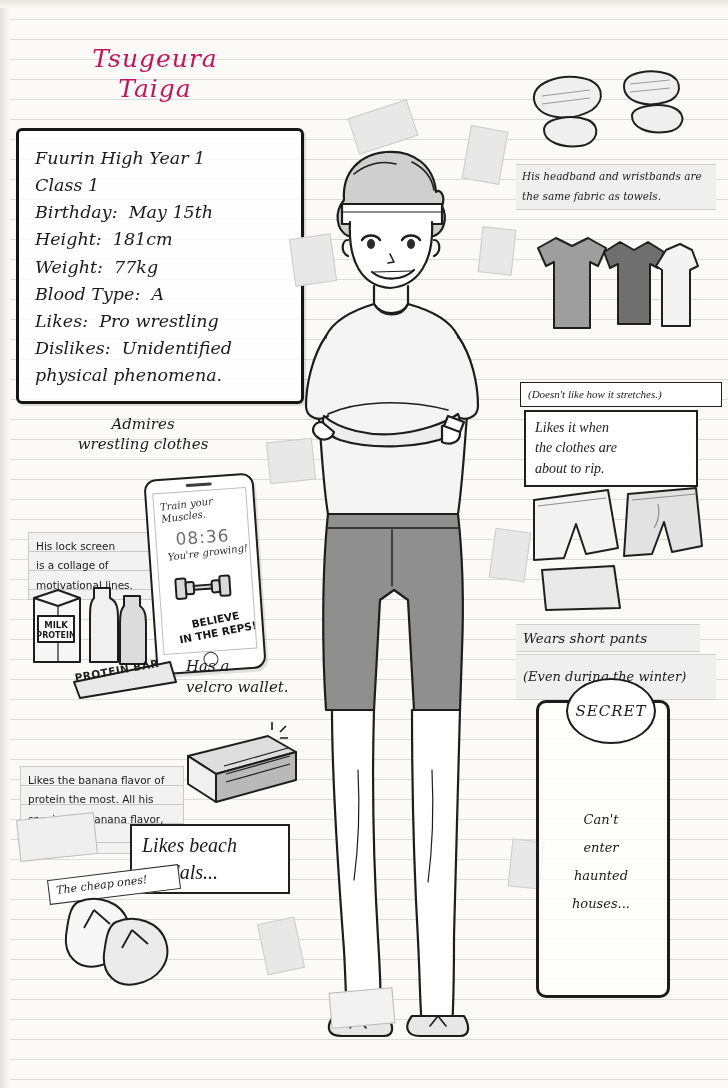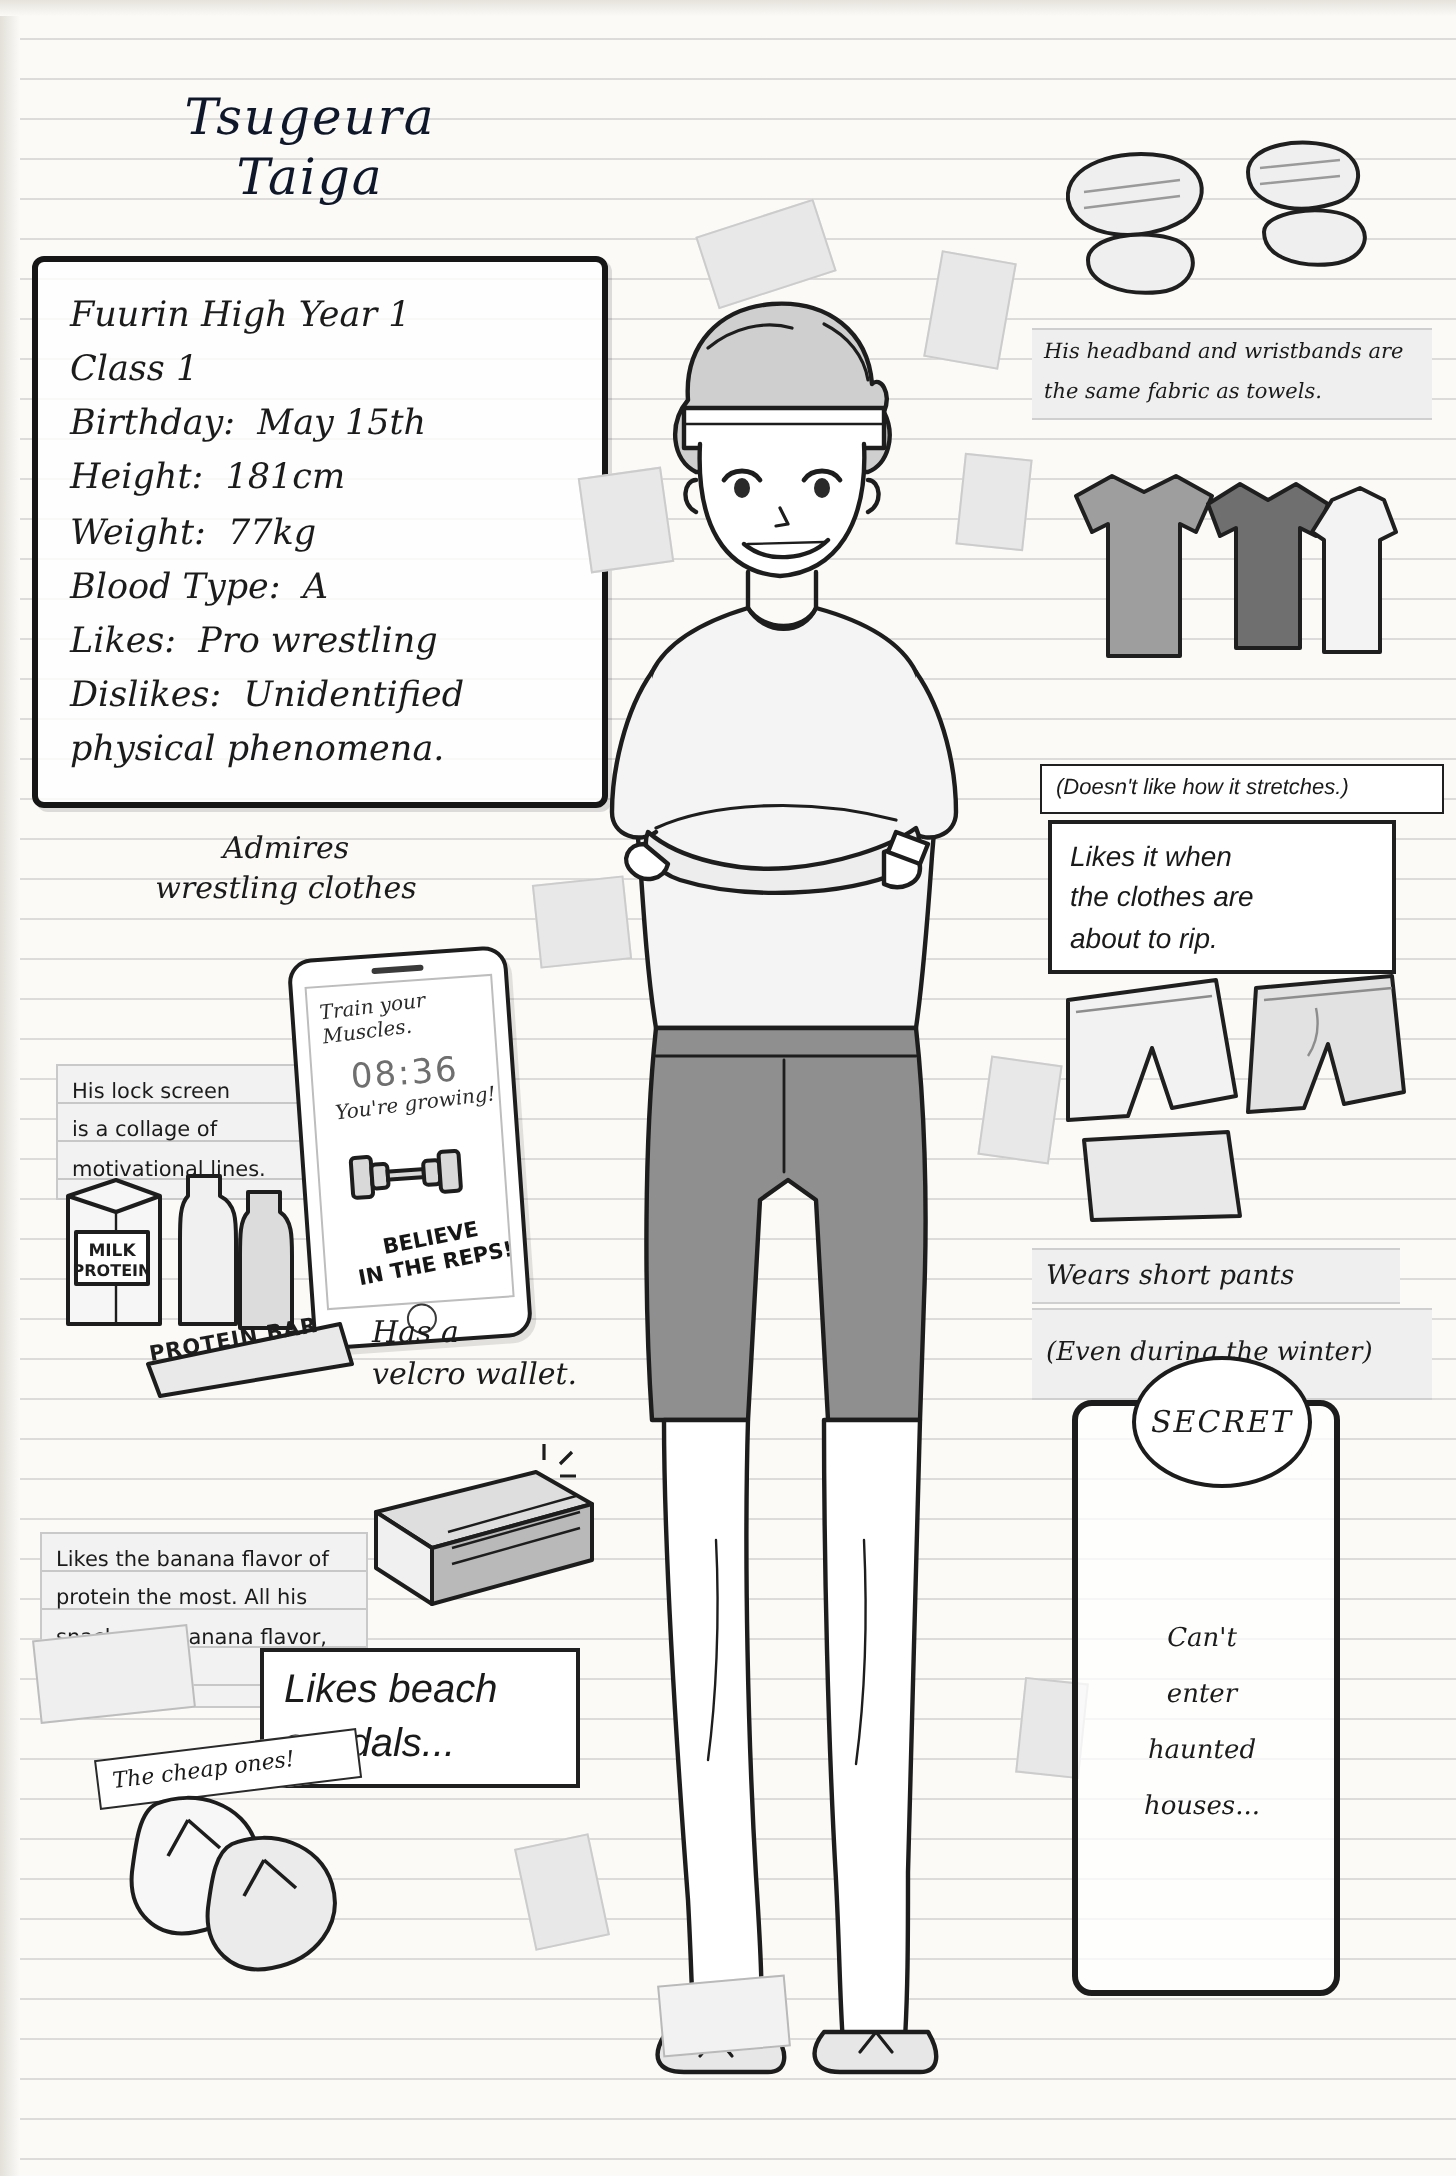--- a/index.html
+++ b/index.html
@@ -42,21 +42,21 @@
   .abs { position: absolute; }
 
   
   #title {
     left: 60px; top: 44px;
     font-family: "DejaVu Serif", serif;
     font-size: 25px;
     line-height: 1.18;
     font-style: italic;
     letter-spacing: 1px;
-    color: #0f172a;
+    color: #be185d;
     text-align: center;
     width: 190px;
   }
   #title .ln2 { display:block; }
 
   
   #profile-box {
     left: 16px; top: 128px;
     width: 252px;
     padding: 14px 14px 12px 16px;
@@ -212,21 +212,21 @@
     font-style: italic;
     font-size: 13px;
     line-height: 2.15;
   }
 
   
   .bub {
     border: 1.5px solid #1f1f1f;
     background: #fff;
     padding: 5px 8px;
-    font-family: Liberation Sans, sans-serif;
+    font-family: Liberation Serif, serif;
     font-style: italic;
   }
 </style>
 </head>
 <body>
 
 <div id="page">
 
   <div id="paper-lines" class="abs"></div>
   <div id="paper-edge-left" class="abs"></div>

